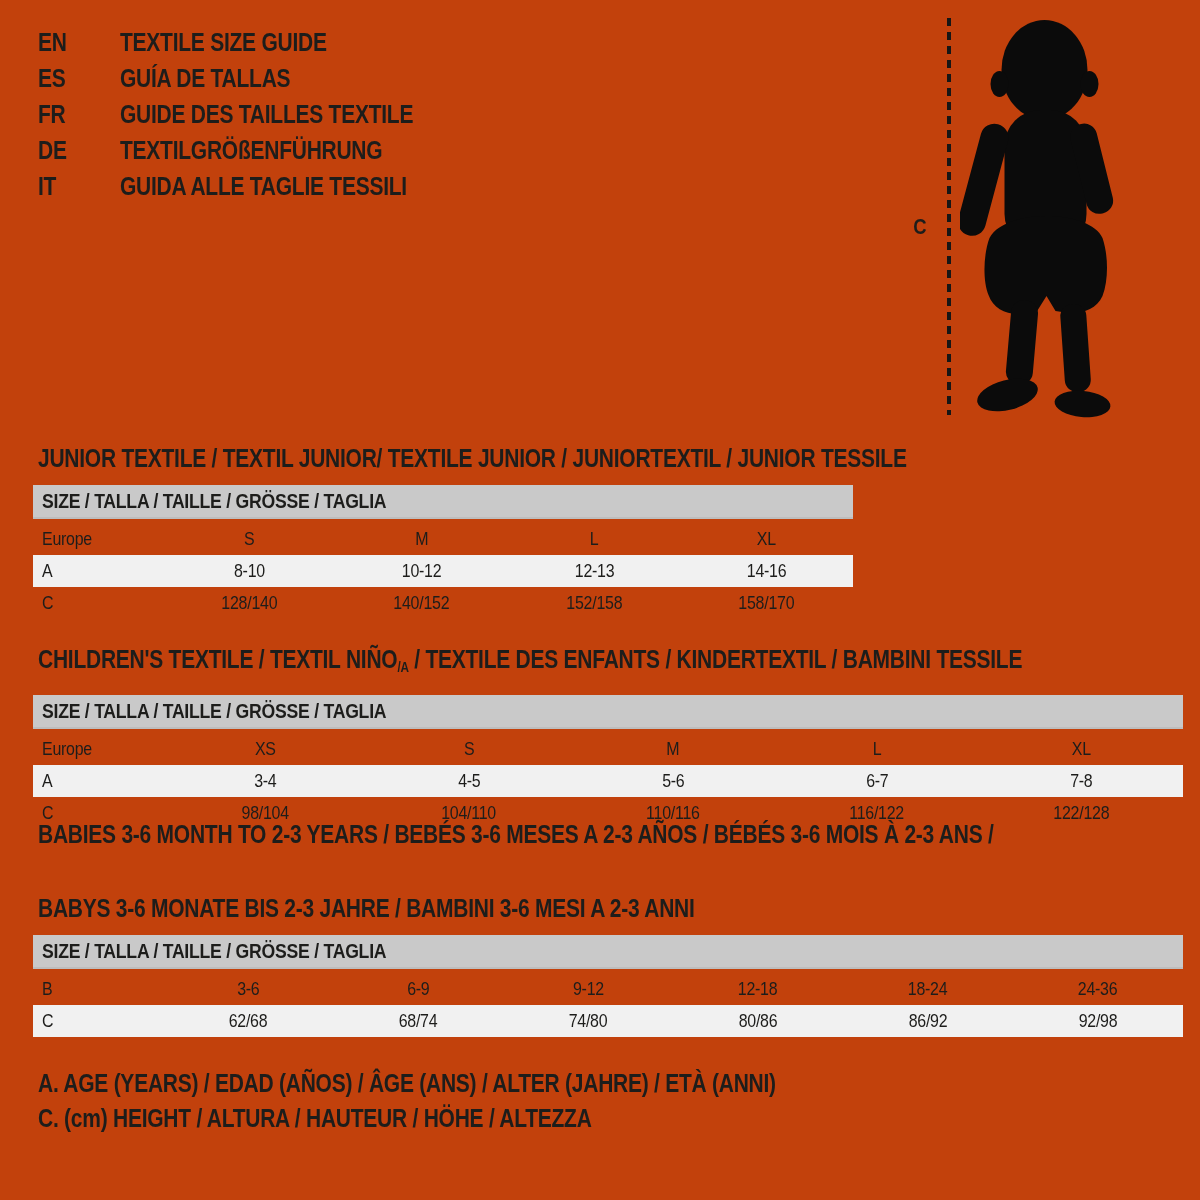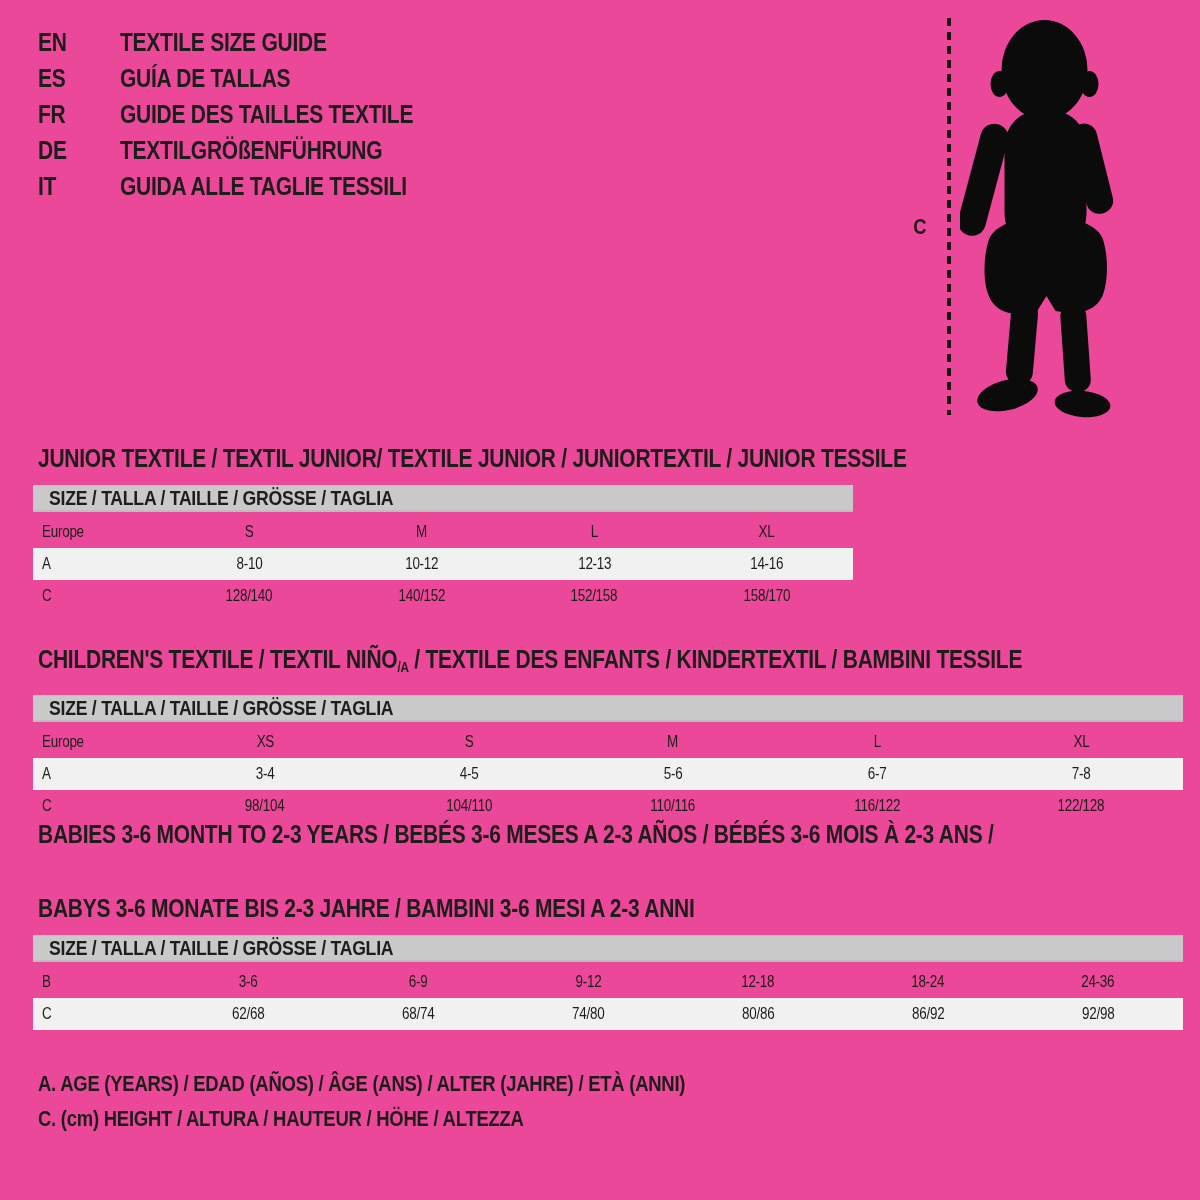--- a/index.html
+++ b/index.html
@@ -1,21 +1,21 @@
 <!DOCTYPE html>
 <html><head>
 <meta charset="utf-8">
 <style>
   html,body{margin:0;padding:0;}
   body{
     width:1200px;height:1200px;background:#ffffff;
     font-family:"Liberation Sans","DejaVu Sans",sans-serif;
     color:#1d1d1b;overflow:hidden;
   }
-  .canvas{position:relative;width:1200px;height:1200px;background:#ec4899;}
+  .canvas{position:relative;width:1200px;height:1200px;background:#c2410c;}
 
   
   .hx{display:inline-block;transform:scaleX(.84);transform-origin:left center;white-space:nowrap;letter-spacing:-.3px;}
   .cxc{display:inline-block;transform:scaleX(.84);transform-origin:center center;white-space:nowrap;letter-spacing:-.3px;}
 
   
   .lang-list{position:absolute;left:38px;top:24px;}
   .lang-row{display:flex;height:36px;align-items:center;font-size:25px;font-weight:700;}
   .lang-code{width:82px;}
 
@@ -27,32 +27,32 @@
 
   
   .sec-head{position:absolute;left:38px;font-size:25px;font-weight:700;}
   .subsm{font-size:14px;vertical-align:-4px;font-weight:700;}
 
   
   .size-table{position:absolute;left:33px;}
   .t1{top:485px;width:820px;}
   .t2{top:695px;width:1150px;}
   .t3{top:935px;width:1150px;}
-  .bar{height:27px;background:#c9c9c9;border-bottom:2px solid #bdbdbd;
-    display:flex;align-items:center;padding-left:16px;box-sizing:border-box;
+  .bar{height:34px;background:#c9c9c9;border-bottom:2px solid #bdbdbd;
+    display:flex;align-items:center;padding-left:9px;box-sizing:border-box;
     font-size:21px;font-weight:700;}
   .gap{height:4px;}
-  .row{display:flex;height:32px;align-items:center;font-size:16px;}
+  .row{display:flex;height:32px;align-items:center;font-size:19px;}
   .row.alt{background:#f1f1f1;}
   .lbl{width:130px;padding-left:9px;box-sizing:border-box;text-align:left;}
   .val{flex:1;text-align:center;}
 
   
   .legend{position:absolute;left:38px;top:1066px;}
-  .legend-row{height:35px;display:flex;align-items:center;font-size:22px;font-weight:700;}
+  .legend-row{height:35px;display:flex;align-items:center;font-size:25px;font-weight:700;}
 </style>
 </head>
 <body>
 
 <div class="canvas">
 
   <div class="lang-list">
     <div class="lang-row">
       <span class="lang-code"><span class="hx">EN</span></span>
       <span class="hx">TEXTILE SIZE GUIDE</span>

